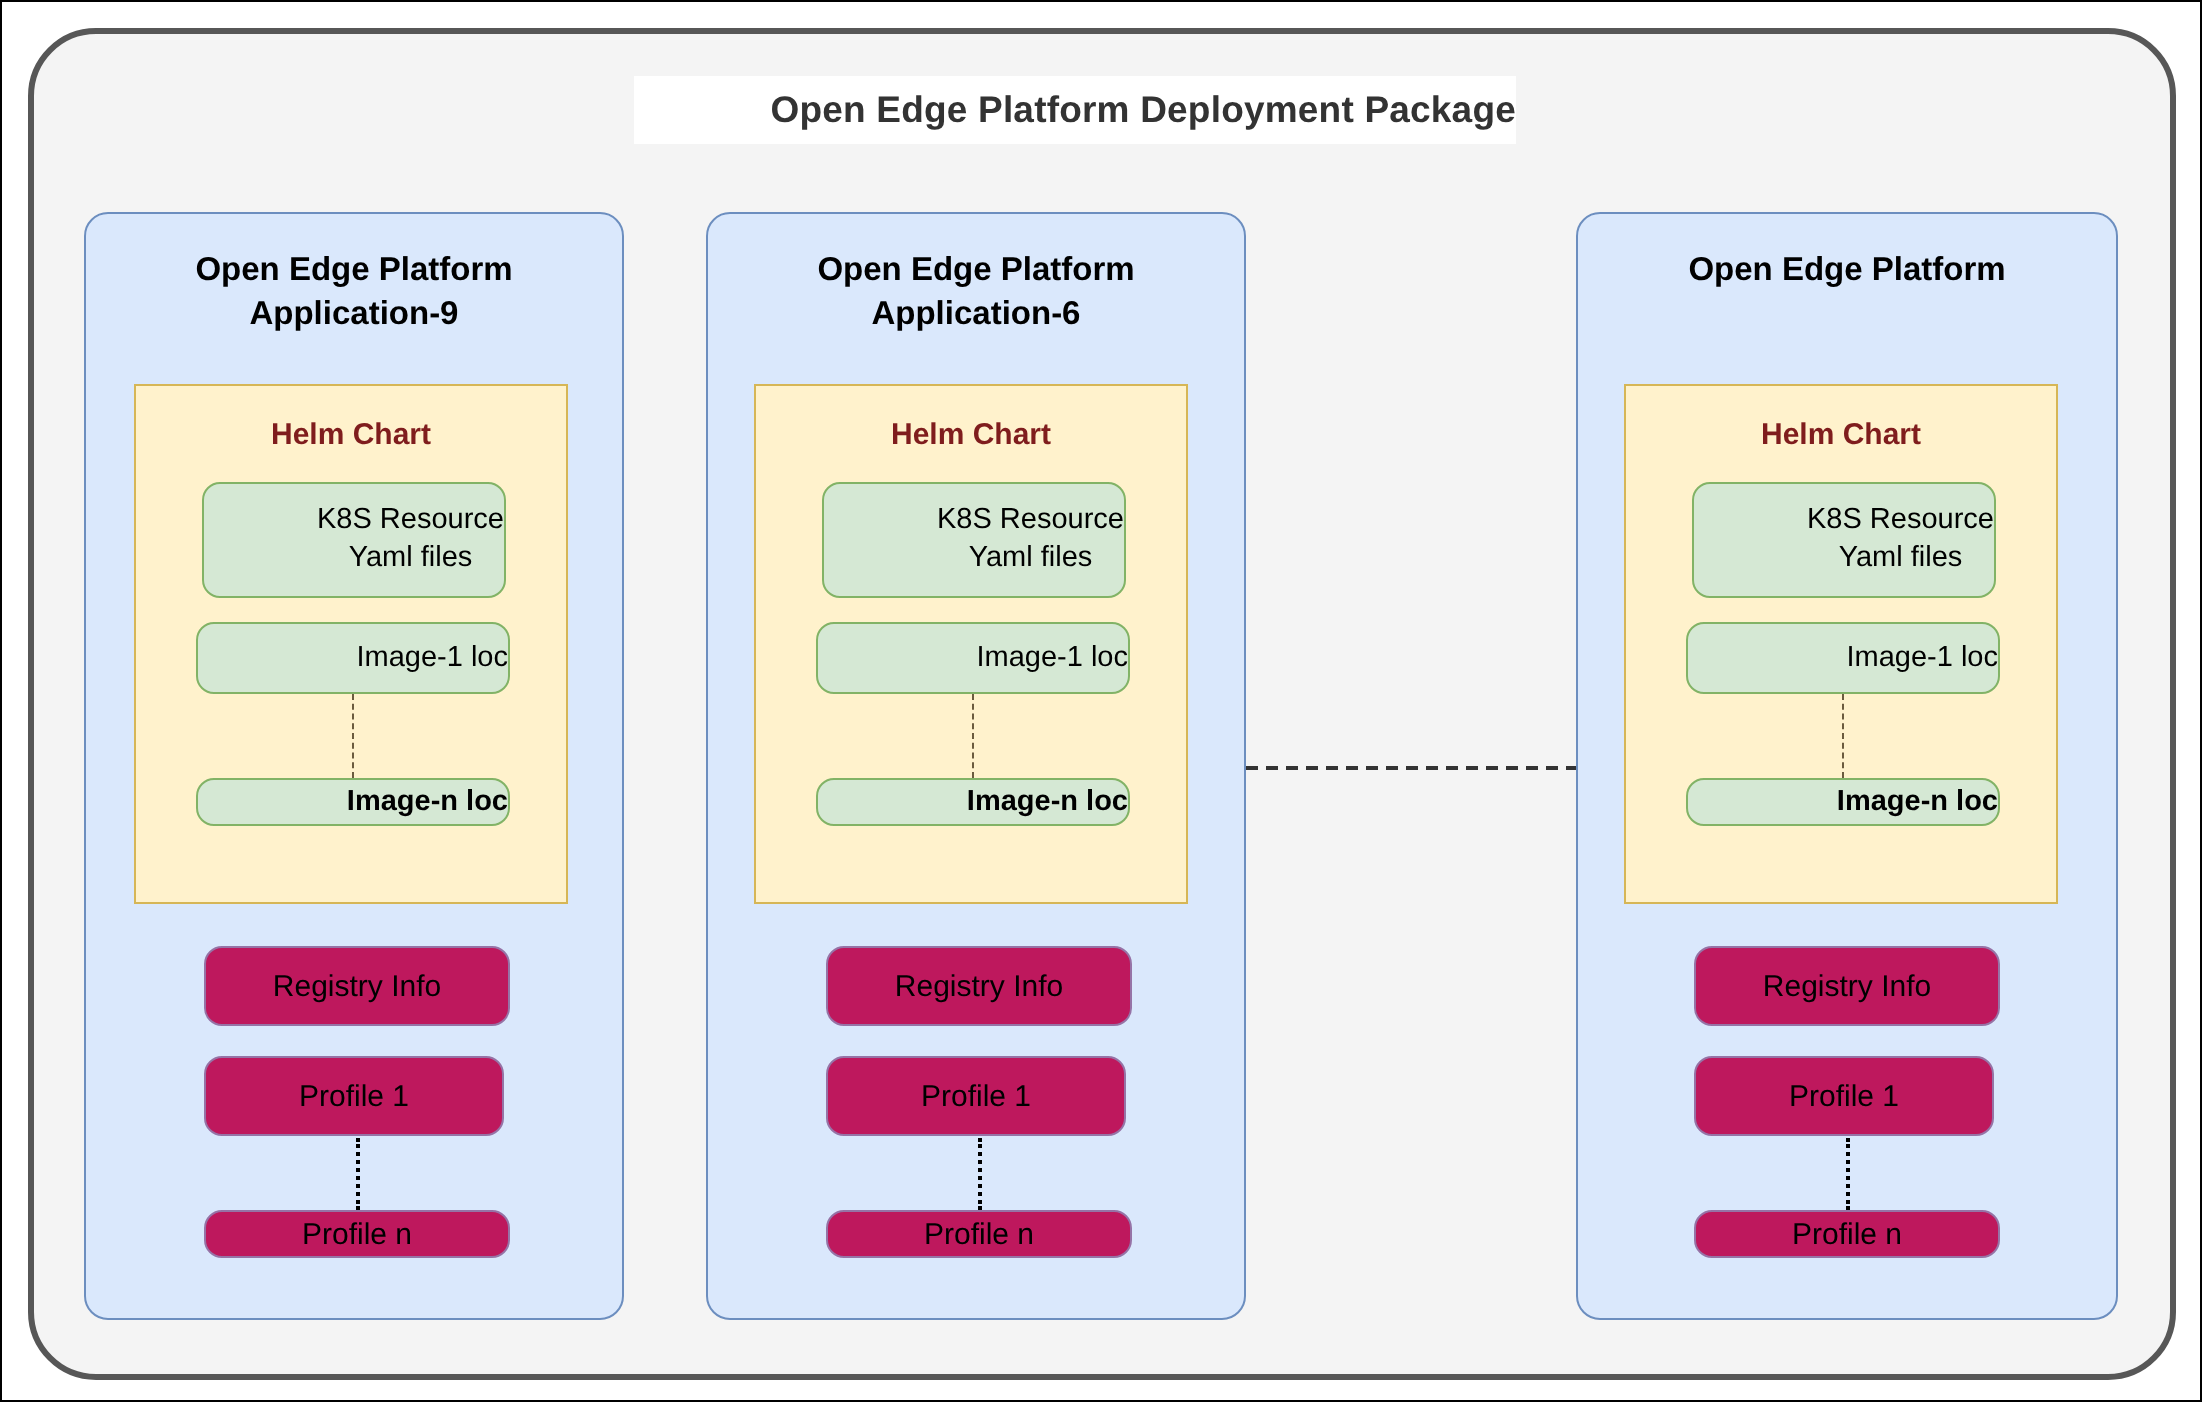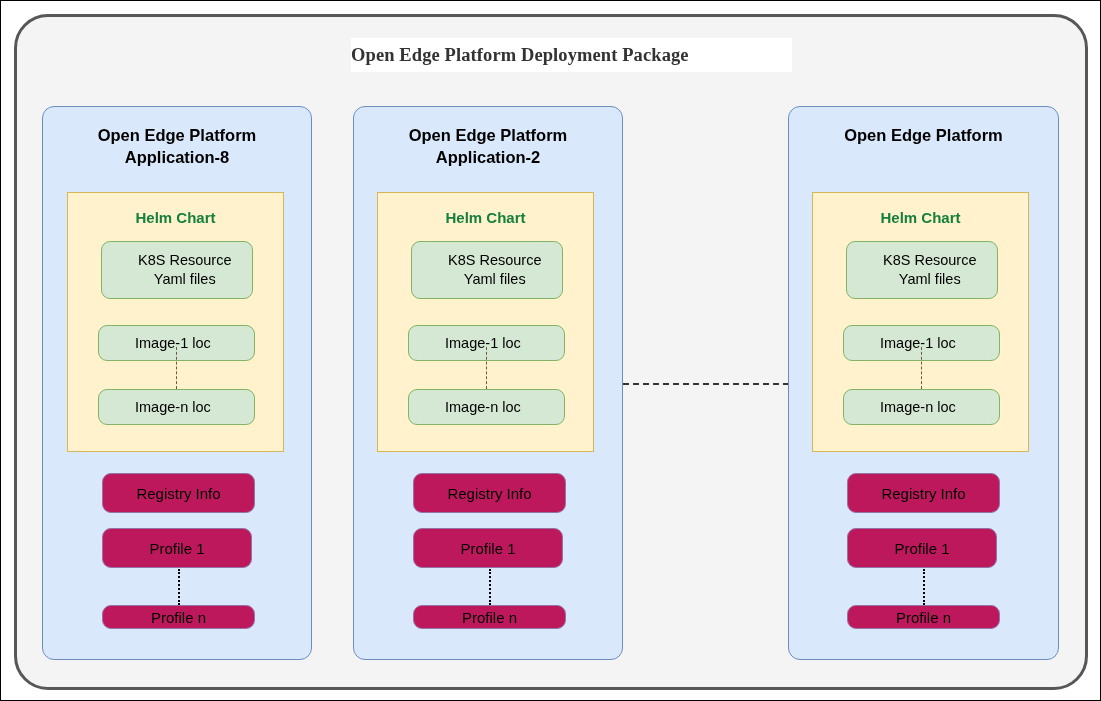--- a/index.html
+++ b/index.html
@@ -29,33 +29,32 @@
     height: 676px;
     box-sizing: border-box;
     background: #f4f4f4;
     border: 3px solid #575757;
     border-radius: 34px;
   }
 
   
   .package-title {
     position: absolute;
-    left: 350px;
+    left: 316px;
     top: 37px;
     width: 441px;
     height: 34px;
     background: #ffffff;
     display: flex;
     align-items: center;
-    justify-content: flex-start;
+    justify-content: flex-end;
     font-size: 18.5px;
     font-weight: bold;
     color: #333333;
     letter-spacing: 0.1px;
-    font-family: Liberation Serif, serif;
   }
 
   
   .app-card {
     position: absolute;
     top: 105px;
     height: 554px;
     box-sizing: border-box;
     background: #dae8fc;
     border: 1.6px solid #6c8ebf;
@@ -91,42 +90,42 @@
   .app-n .helm-box { left: 23px; width: 217px; }
 
   .helm-title {
     position: absolute;
     left: 0;
     right: 0;
     top: 16px;
     text-align: center;
     font-size: 15px;
     font-weight: bold;
-    color: #15803d;
+    color: #7f1d1d;
   }
 
   
   .green-box {
     position: absolute;
     box-sizing: border-box;
     background: #d5e8d4;
     border: 1.3px solid #82b366;
     border-radius: 9px;
     display: flex;
     align-items: center;
-    justify-content: flex-start;
+    justify-content: flex-end;
     text-align: center;
     font-size: 14.5px;
     color: #000000;
     line-height: 1.3;
     padding-left: 36px;
   }
   .green-box.k8s    { left: 33px; top: 48px;  width: 152px; height: 58px; }
-  .green-box.img1   { left: 30px; top: 118px; width: 157px; height: 36px; margin-top: 14px; }
-  .green-box.imgn   { left: 30px; top: 196px; width: 157px; height: 36px; }
+  .green-box.img1   { left: 30px; top: 118px; width: 157px; height: 36px; }
+  .green-box.imgn   { left: 30px; top: 196px; width: 157px; height: 24px; font-weight: bold; }
 
   
   .helm-connector {
     position: absolute;
     left: 108px;
     top: 154px;
     width: 0;
     height: 42px;
     border-left: 1.4px dashed #6b5b3e;
   }
@@ -180,21 +179,21 @@
 
   <div class="package-shell"></div>
 
   <div class="package-title">
     <span>Open Edge Platform Deployment Package</span>
   </div>
 
   <div class="app-card app-1">
     <div class="app-title">
       <div>Open Edge Platform</div>
-      <div>Application-8</div>
+      <div>Application-9</div>
     </div>
 
     <div class="helm-box">
       <div class="helm-title">Helm Chart</div>
 
       <div class="green-box k8s">
         <span>
           <span>K8S Resource</span><br>
           <span>Yaml files</span>
         </span>
@@ -219,21 +218,21 @@
     </div>
     <div class="profile-connector"></div>
     <div class="purple-box profn">
       <span>Profile n</span>
     </div>
   </div>
 
   <div class="app-card app-2">
     <div class="app-title">
       <div>Open Edge Platform</div>
-      <div>Application-2</div>
+      <div>Application-6</div>
     </div>
 
     <div class="helm-box">
       <div class="helm-title">Helm Chart</div>
 
       <div class="green-box k8s">
         <span>
           <span>K8S Resource</span><br>
           <span>Yaml files</span>
         </span>

